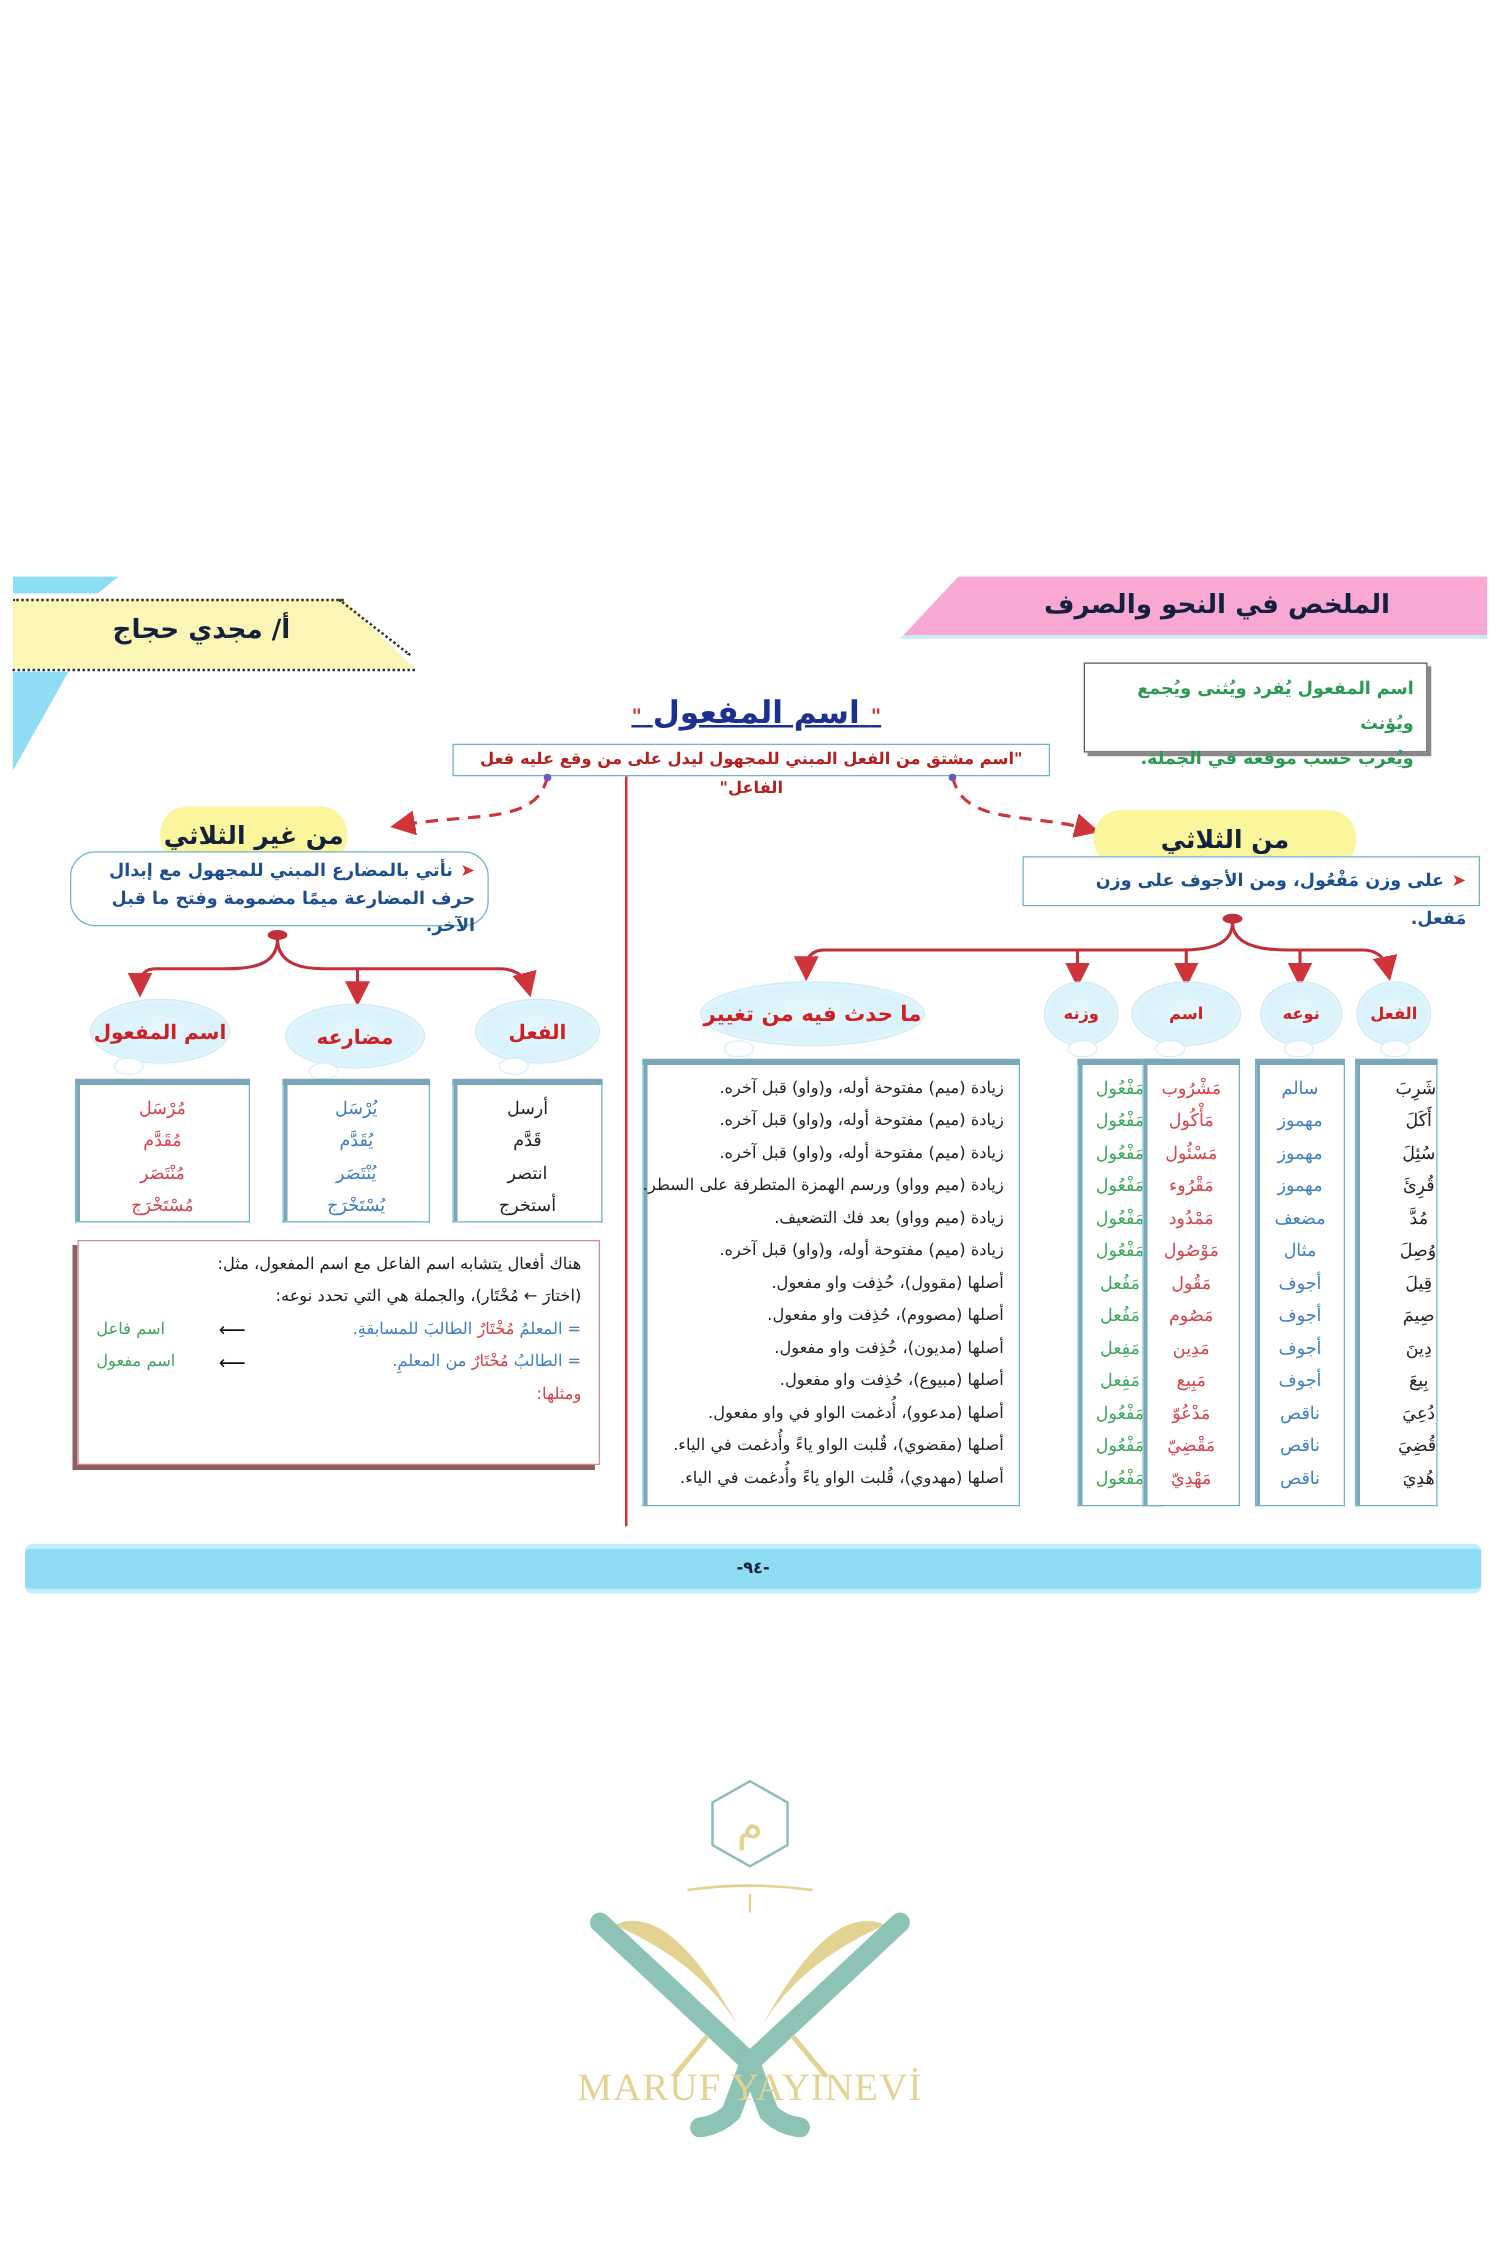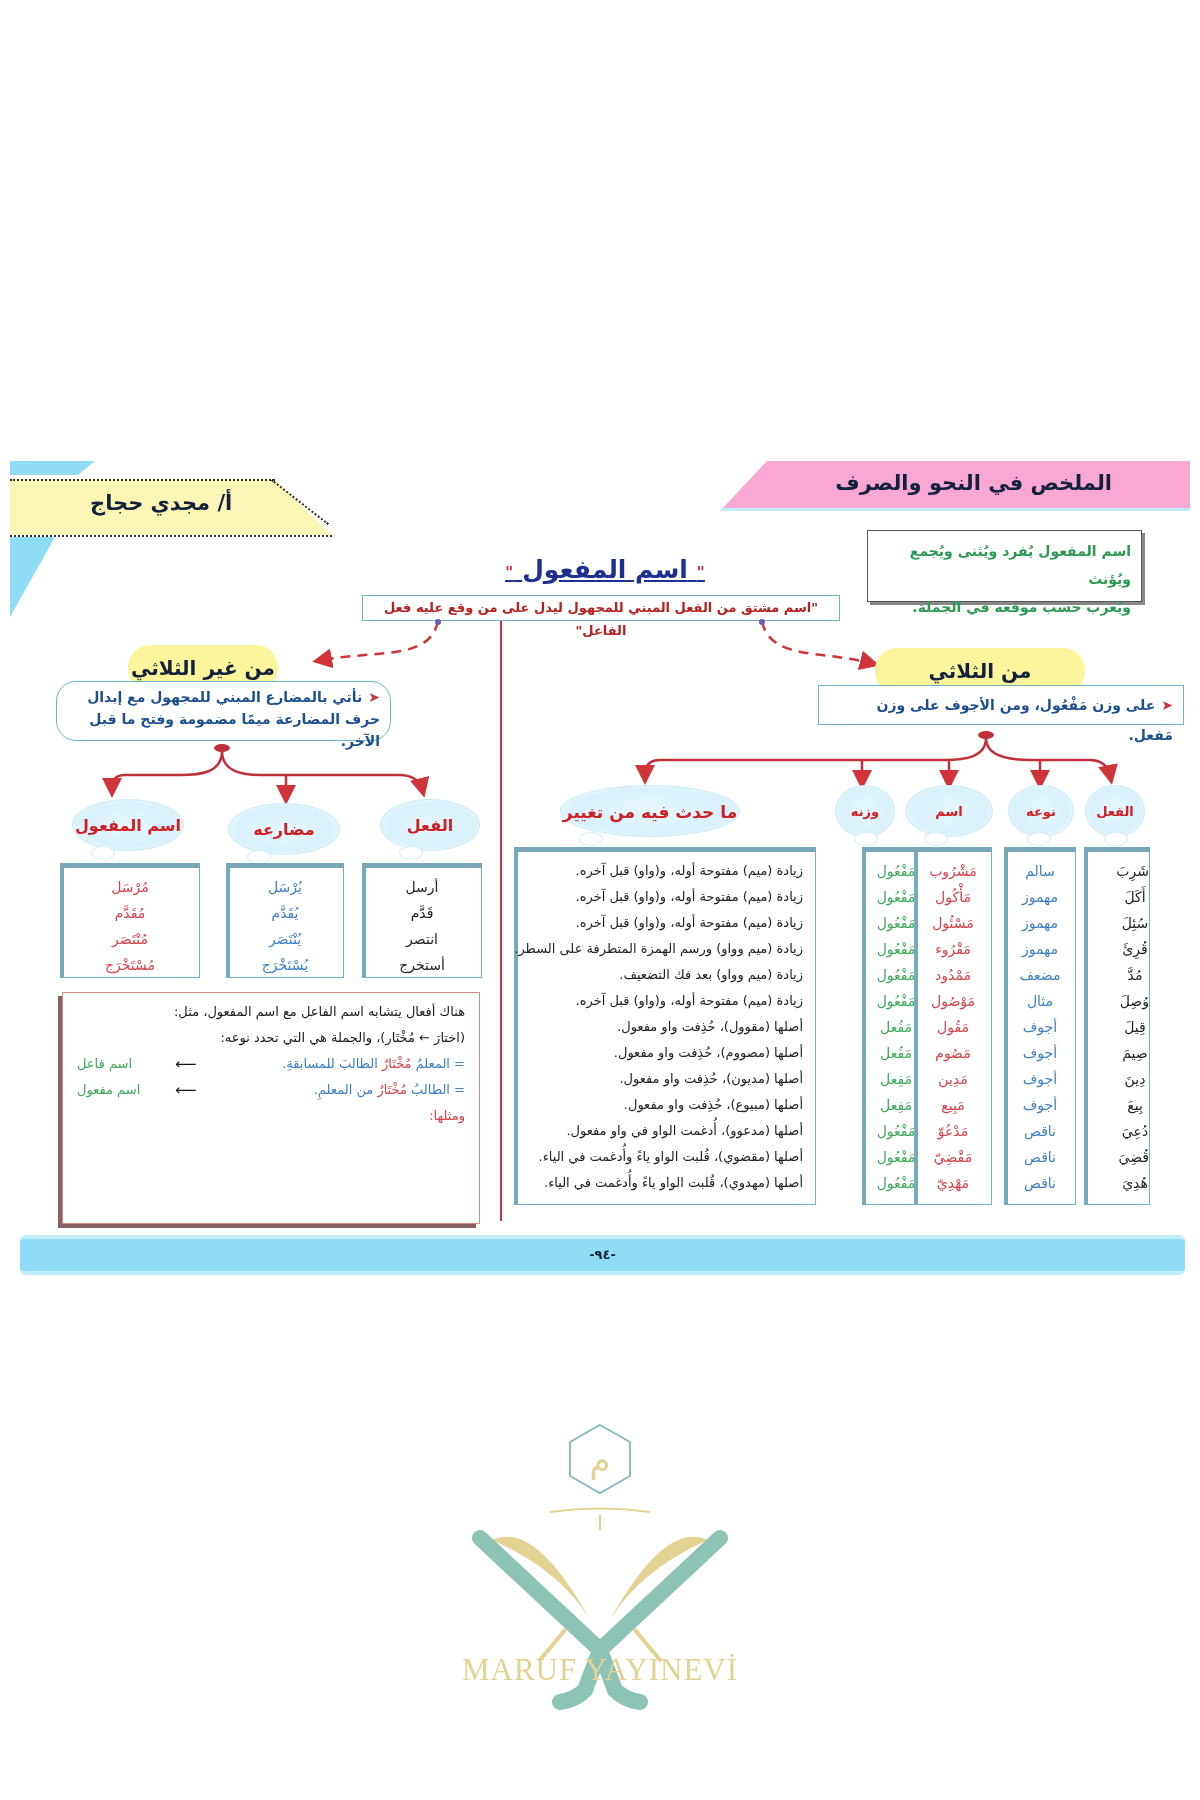--- a/index.html
+++ b/index.html
@@ -71,21 +71,21 @@
   }
   .col-box div { white-space: nowrap; }
   .c-black { color: #222; }
   .c-blue { color: #3d7fc2; }
   .c-red { color: #d8414a; }
   .c-green { color: #3ca85a; }
   .changes { text-align: right; padding-right: 12px; font-size: 13px; }
 
   
   .note-box {
-    position: absolute; left: 62px; top: 537px; width: 418px; height: 232px; background: #fff; border: 1.5px solid #d88a8a;
+    position: absolute; left: 62px; top: 537px; width: 418px; height: 180px; background: #fff; border: 1.5px solid #d88a8a;
     box-shadow: -4px 4px 0 #8a6060; direction: rtl; text-align: right; padding: 6px 14px; font-size: 13px; line-height: 26px;
   }
   .note-box .row { position: relative; white-space: nowrap; }
   .note-box .res { position: absolute; left: 0; top: 0; color: #3ca85a; }
   .note-box .arr { position: absolute; left: 98px; top: 0; color: #111; font-size: 15px; }
   .note-box .blue { color: #3d7fc2; }
   .note-box .red { color: #d8414a; }
 
   
   .footer-band {

